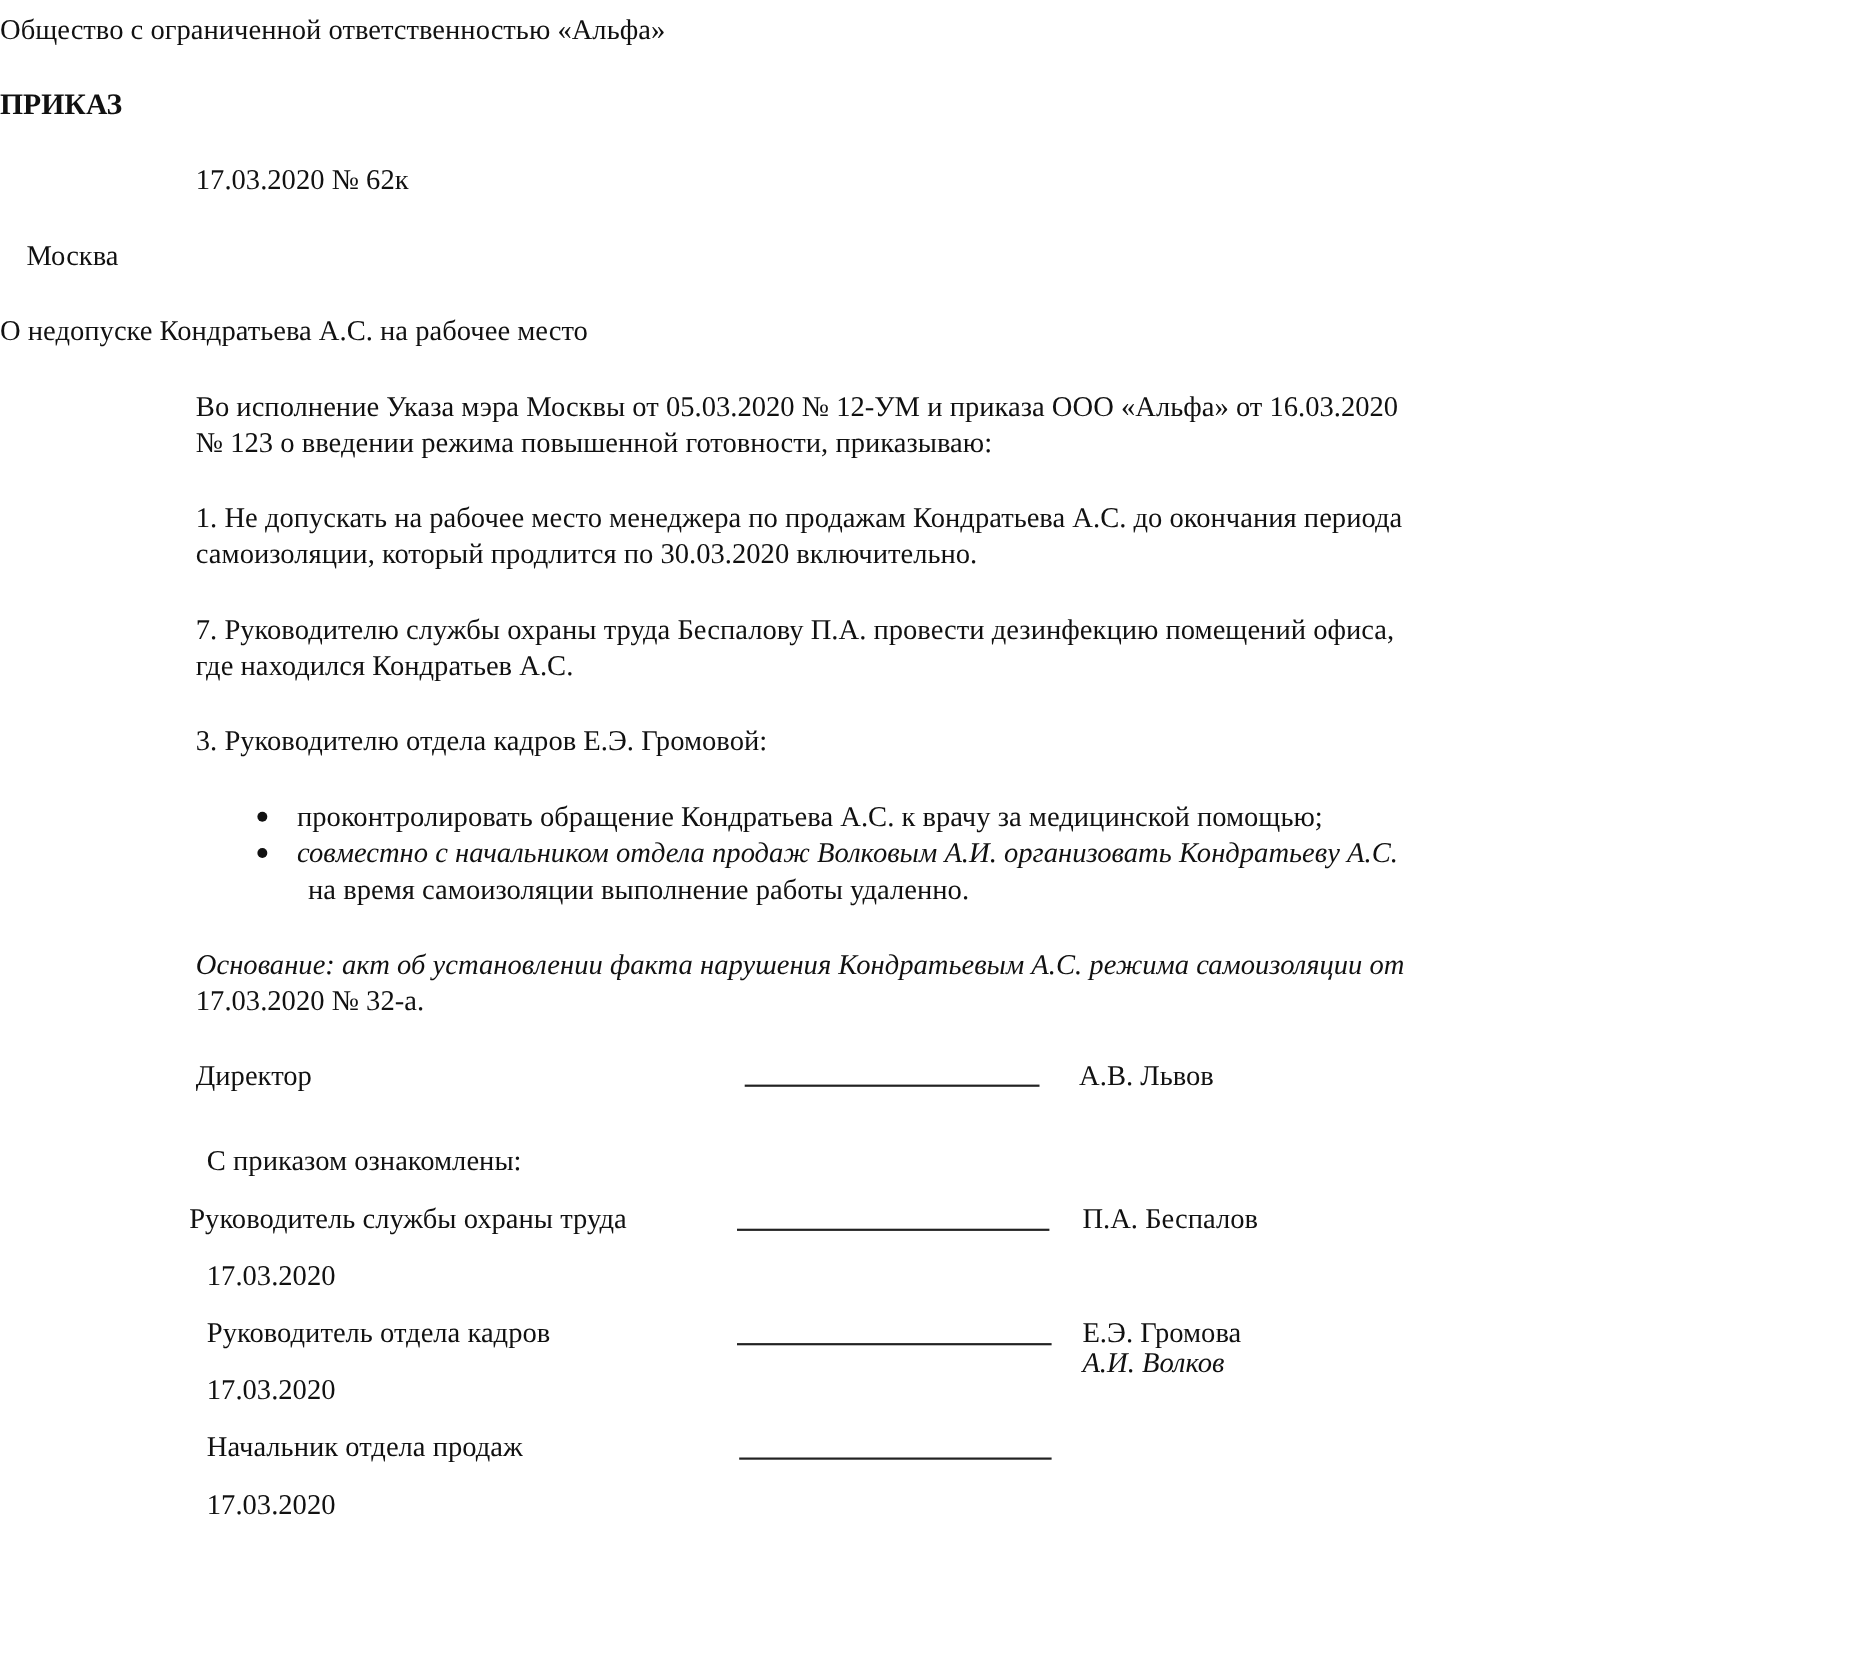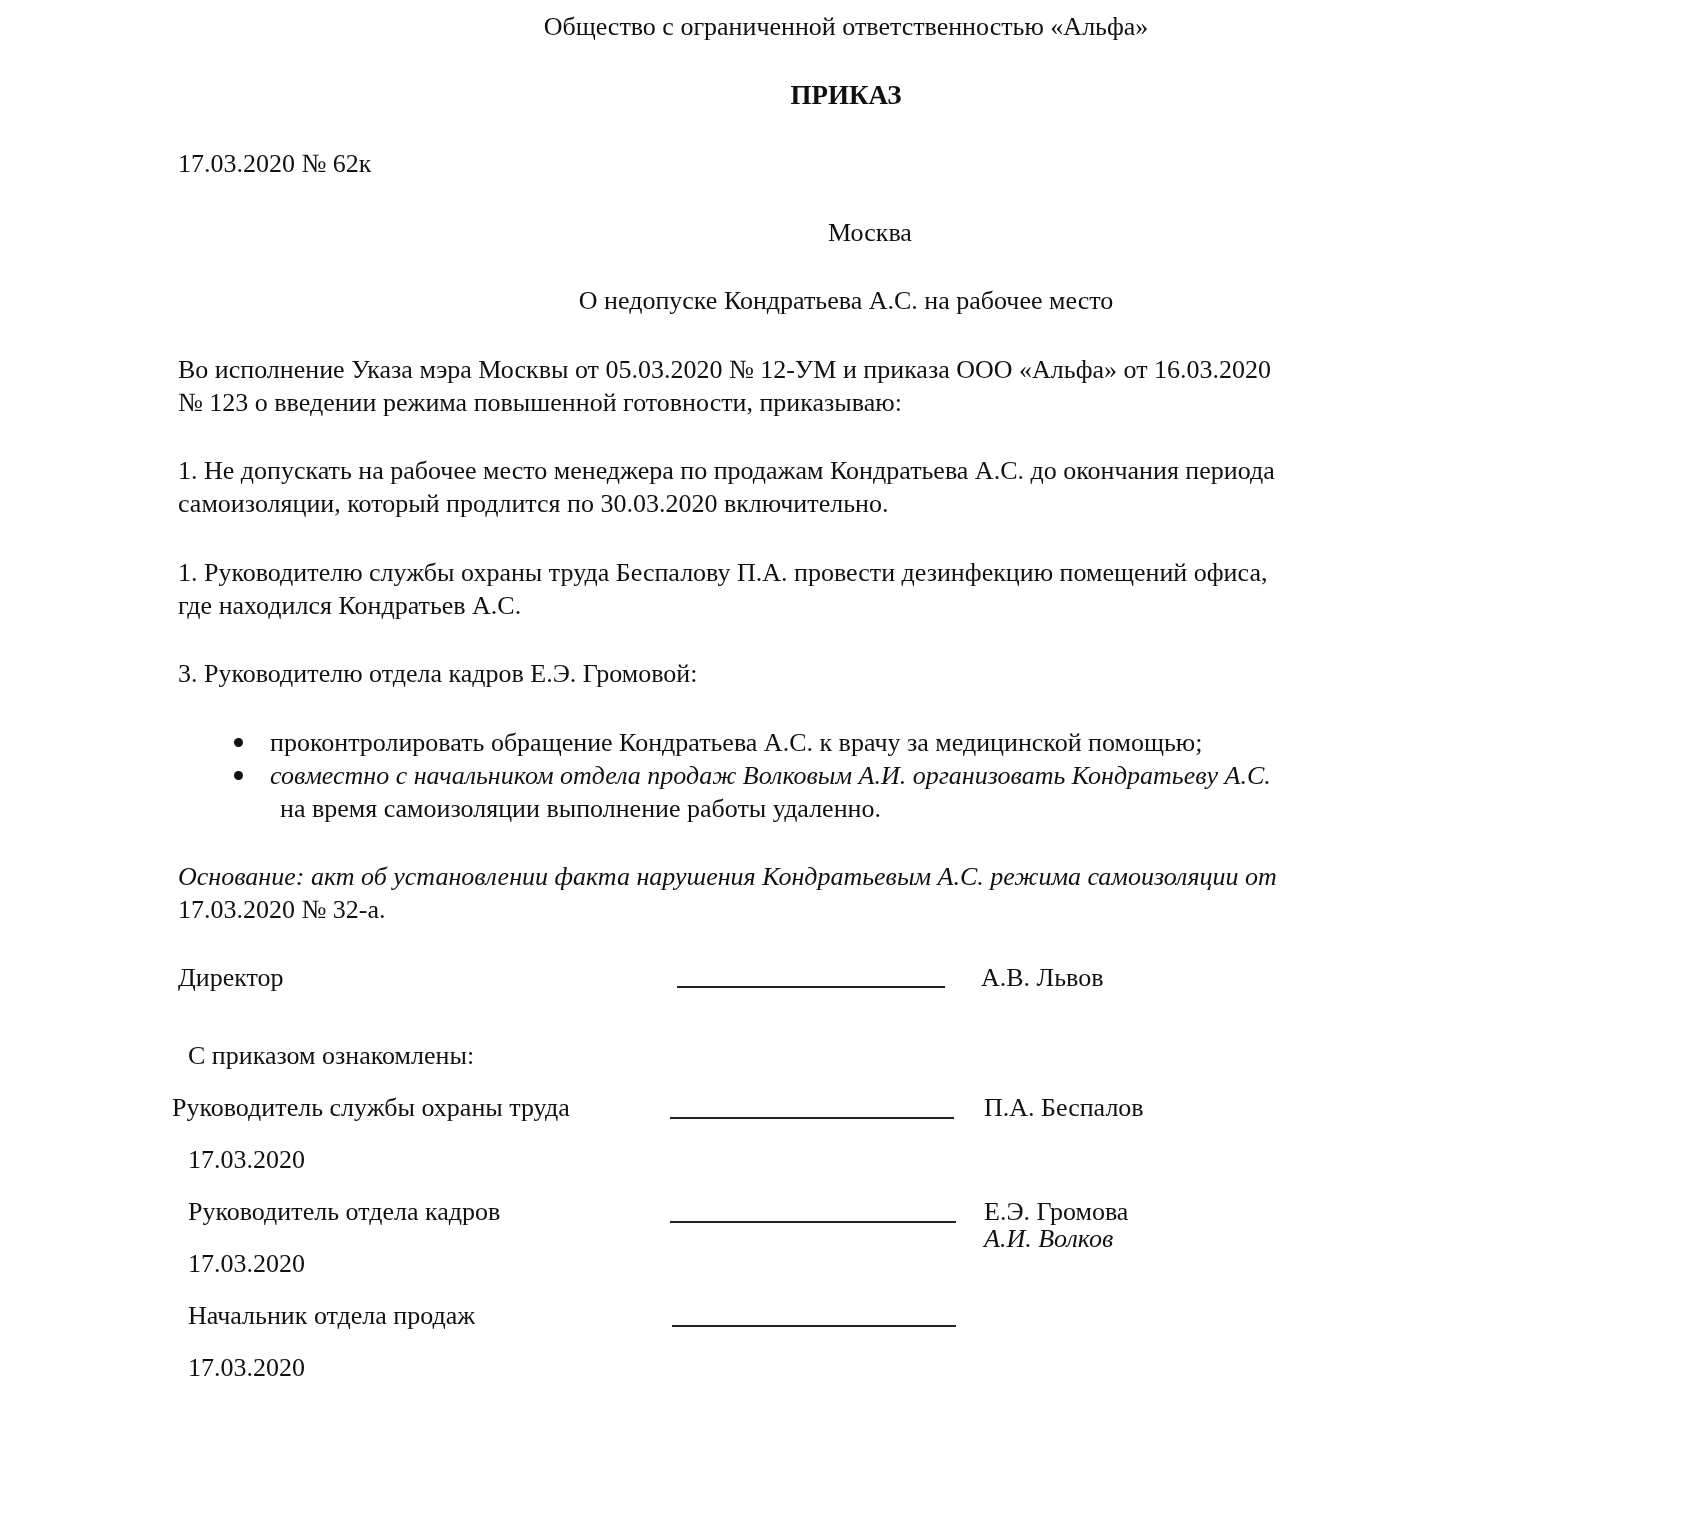--- a/index.html
+++ b/index.html
@@ -1,21 +1,21 @@
 <!DOCTYPE html>
 <html><head>
 <meta charset="utf-8">
 <style>
   html, body { margin: 0; padding: 0; background: #ffffff; }
   body {
     width: 1692px; height: 1520px; position: relative; overflow: hidden;
     font-family: "Liberation Serif", serif; color: #111111; font-size: 26px;
   }
   .abs { position: absolute; white-space: nowrap; line-height: 33px; }
-  .center { left: 0; width: 1692px; text-align: center; }
+  .center { left: 0; width: 1692px; }
   .title { font-weight: bold; font-size: 27px; font-family: Liberation Serif, serif; }
   .bullet-dot { position: absolute; width: 9px; height: 9px; border-radius: 50%; background: #111; }
   .sigline { position: absolute; border-bottom: 2px solid #222; }
 </style>
 </head>
 <body>
 
 <div>
 
   <div class="abs center" style="top:10px;">Общество с ограниченной ответственностью «Альфа»</div>
@@ -28,21 +28,21 @@
     <div class="abs" style="top:353px; left:178px;">Во исполнение Указа мэра Москвы от 05.03.2020 № 12-УМ и приказа ООО «Альфа» от 16.03.2020</div>
     <div class="abs" style="top:386px; left:178px;">№ 123 о введении режима повышенной готовности, приказываю:</div>
   </div>
 
   <div>
     <div class="abs" style="top:454px; left:178px;">1. Не допускать на рабочее место менеджера по продажам Кондратьева А.С. до окончания периода</div>
     <div class="abs" style="top:487px; left:178px;">самоизоляции, который продлится по 30.03.2020 включительно.</div>
   </div>
 
   <div>
-    <div class="abs" style="top:556px; left:178px;">1. Руководителю службы охраны труда Беспалову П.А. провести дезинфекцию помещений офиса,</div>
+    <div class="abs" style="top:556px; left:178px;">7. Руководителю службы охраны труда Беспалову П.А. провести дезинфекцию помещений офиса,</div>
     <div class="abs" style="top:589px; left:178px;">где находился Кондратьев А.С.</div>
   </div>
 
   <div>
     <div class="abs" style="top:657px; left:178px;">3. Руководителю отдела кадров Е.Э. Громовой:</div>
   </div>
 
   <div>
     <span class="bullet-dot" style="top:738px; left:234px;"></span>
     <div class="abs" style="top:726px; left:270px;">проконтролировать обращение Кондратьева А.С. к врачу за медицинской помощью;</div>

